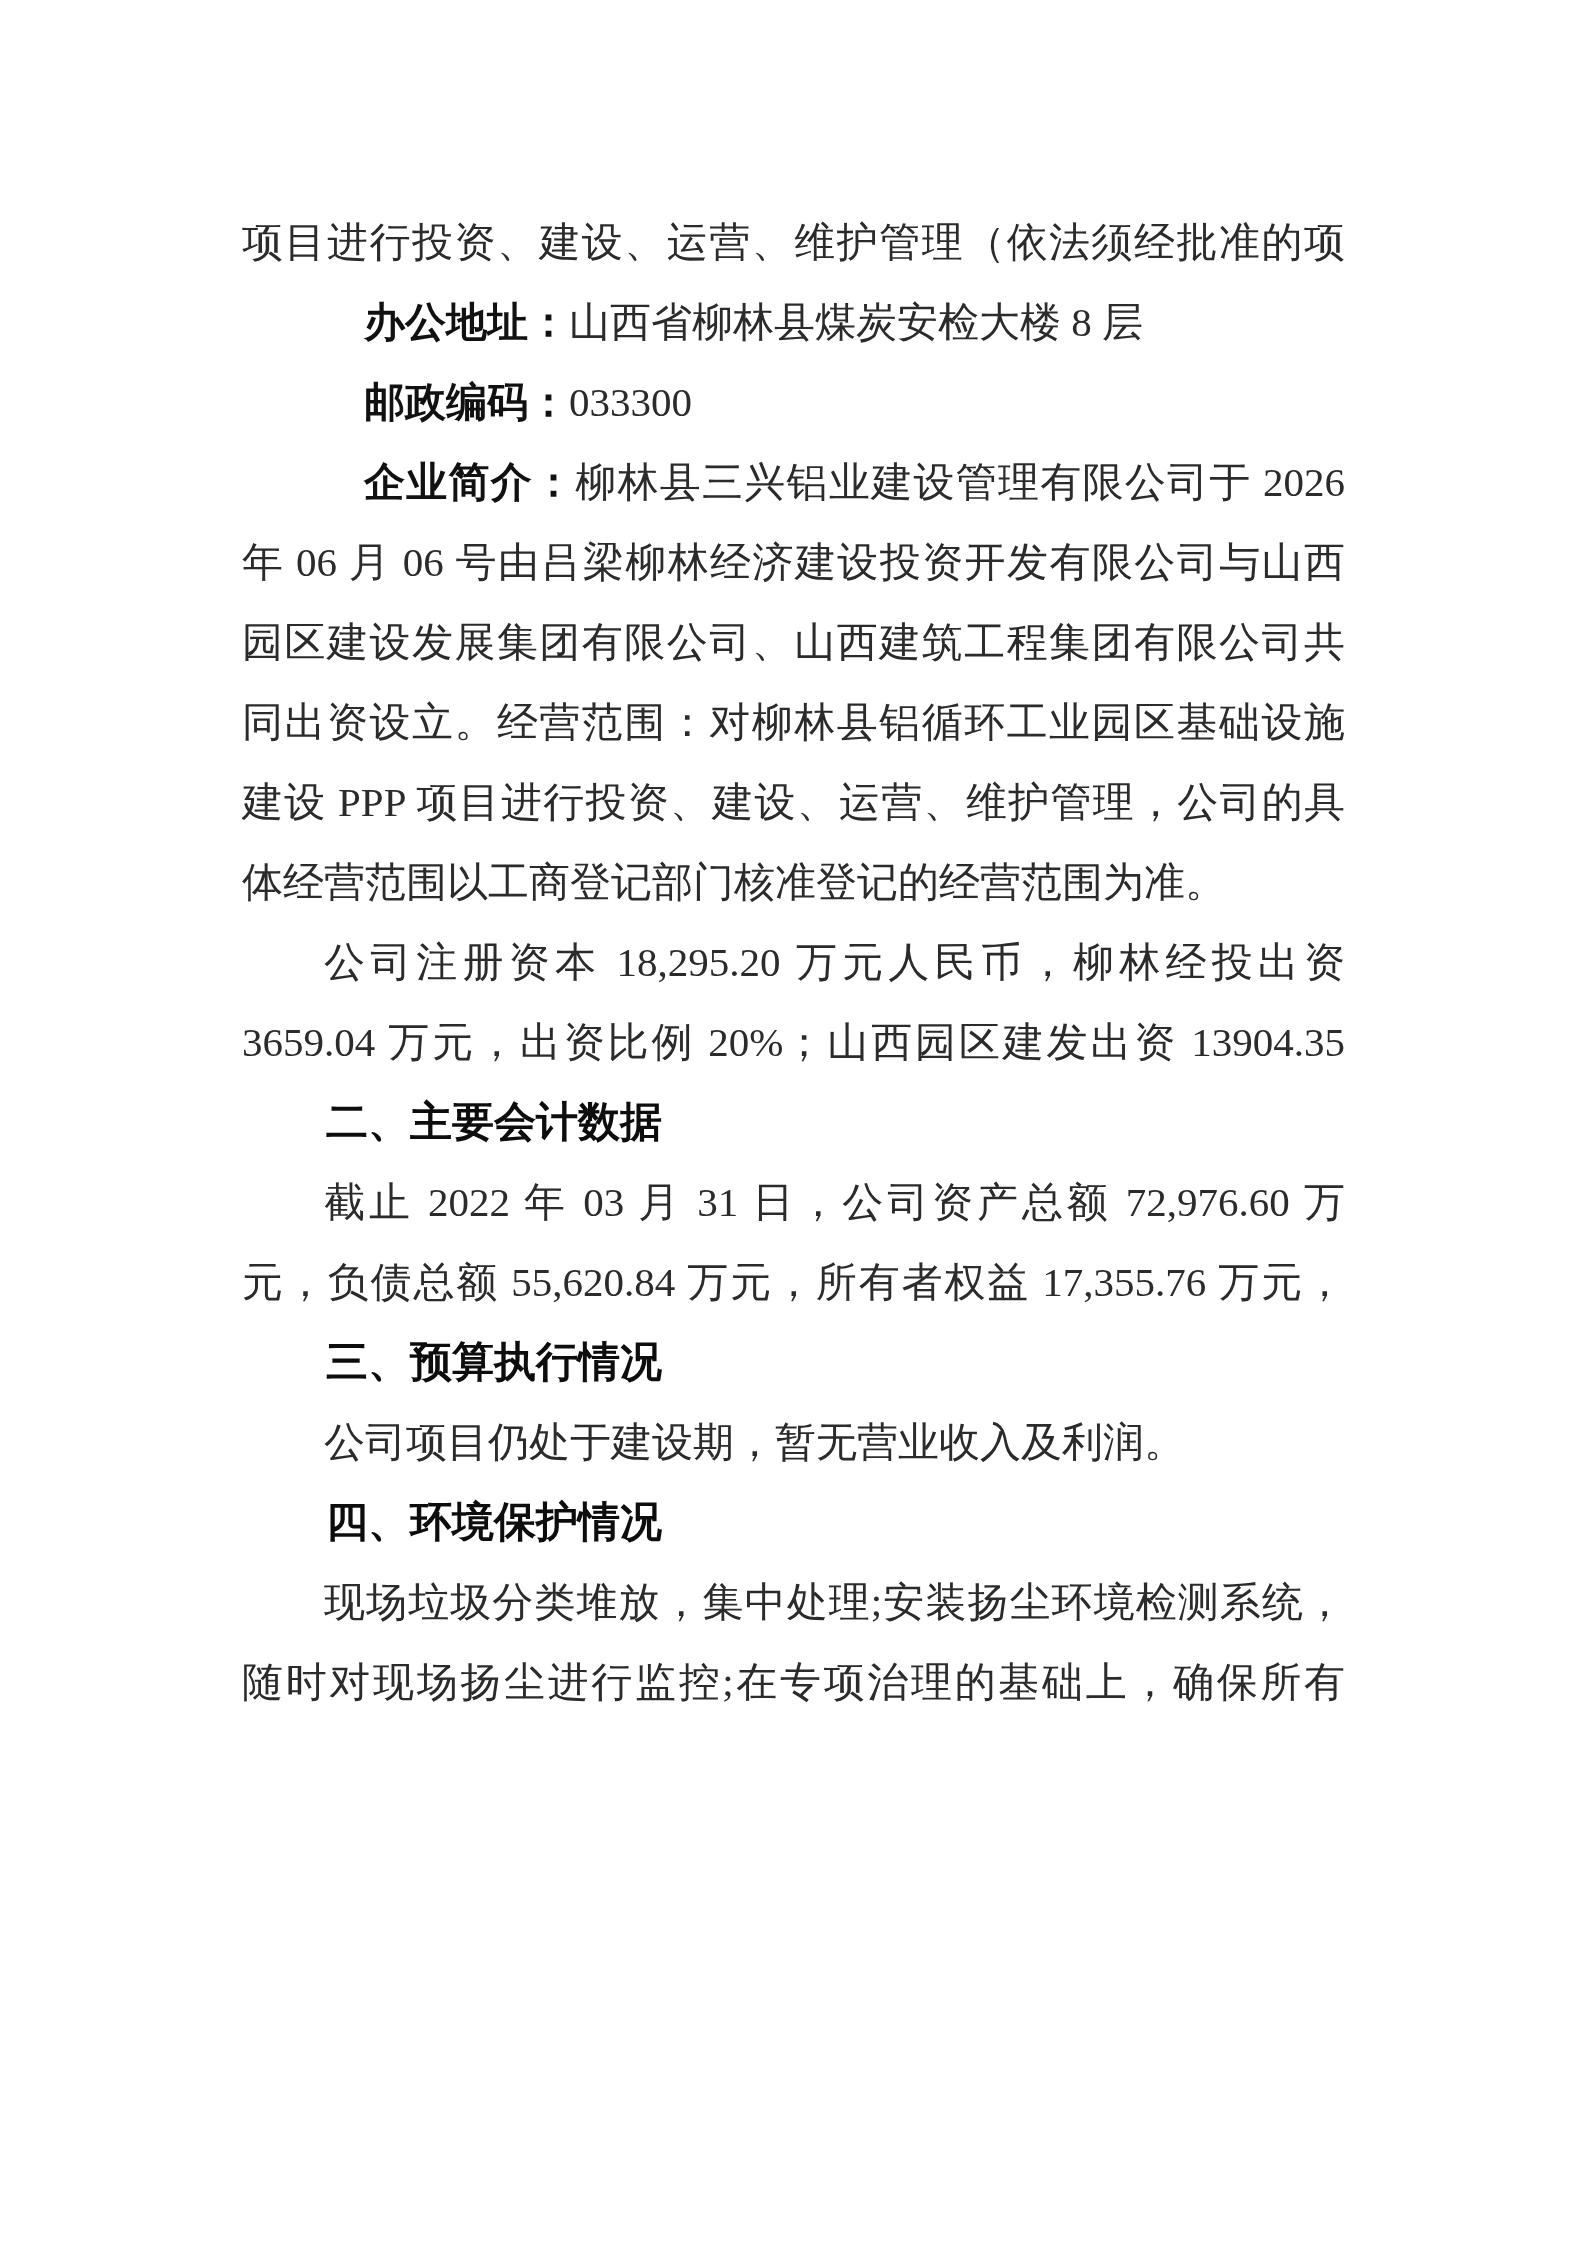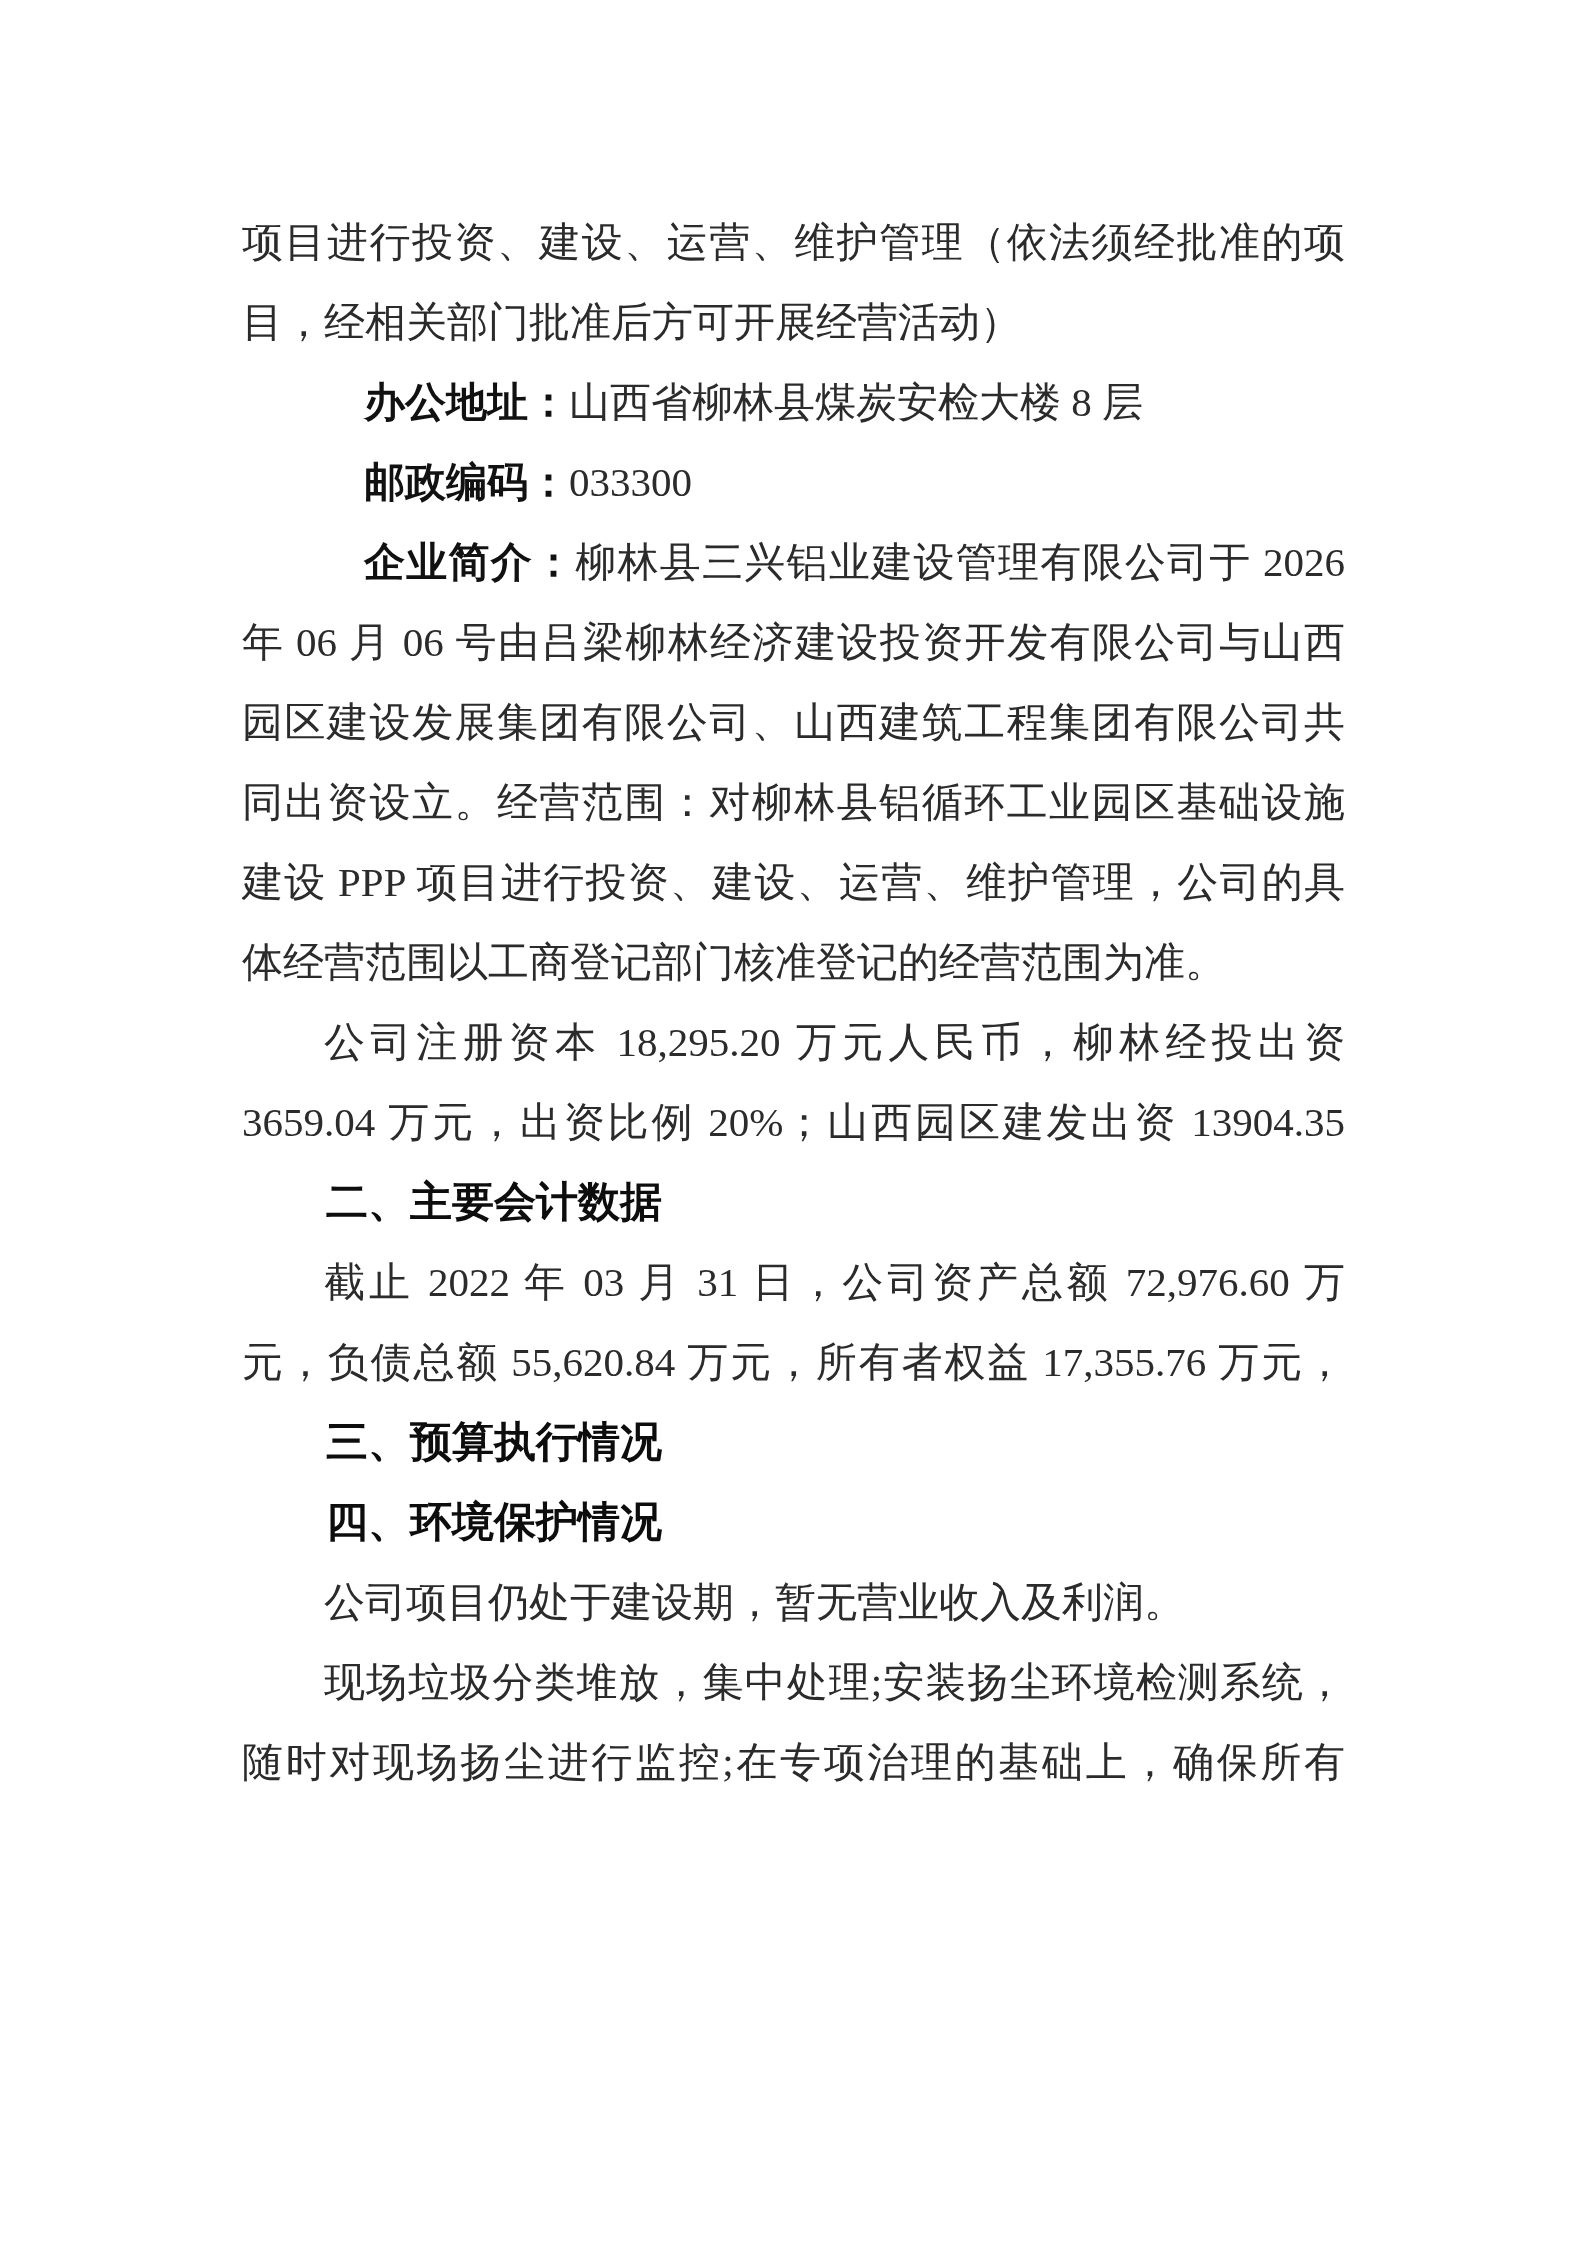--- a/index.html
+++ b/index.html
@@ -49,33 +49,32 @@
     color: #111111;
     margin-left: 40px;
   }
 </style>
 </head>
 <body>
 
 <div class="page">
   <div class="doc-body">
       <div class="line justify"><span>项目进行投资、建设、运营、维护管理（依法须经批准的项</span></div>
-      <div class="line"><span>目，经相关部门批准后方可开展经营活动）</span></div>
       <div class="line indent"><b>办公地址：</b><span>山西省柳林县煤炭安检大楼 8 层</span></div>
       <div class="line indent"><b>邮政编码：</b><span>033300</span></div>
       <div class="line indent justify"><b>企业简介：</b><span>柳林县三兴铝业建设管理有限公司于 2026</span></div>
       <div class="line justify"><span>年 06 月 06 号由吕梁柳林经济建设投资开发有限公司与山西</span></div>
       <div class="line justify"><span>园区建设发展集团有限公司、山西建筑工程集团有限公司共</span></div>
       <div class="line justify"><span>同出资设立。经营范围：对柳林县铝循环工业园区基础设施</span></div>
       <div class="line justify"><span>建设 PPP 项目进行投资、建设、运营、维护管理，公司的具</span></div>
       <div class="line"><span>体经营范围以工商登记部门核准登记的经营范围为准。</span></div>
       <div class="line indent justify"><span>公司注册资本 18,295.20 万元人民币，柳林经投出资</span></div>
       <div class="line justify"><span>3659.04 万元，出资比例 20%；山西园区建发出资 13904.35</span></div>
       <div class="line heading indent"><span>二、主要会计数据</span></div>
       <div class="line indent justify"><span>截止 2022 年 03 月 31 日，公司资产总额 72,976.60 万</span></div>
       <div class="line justify"><span>元，负债总额 55,620.84 万元，所有者权益 17,355.76 万元，</span></div>
       <div class="line heading indent"><span>三、预算执行情况</span></div>
+      <div class="line indent"><span>公司项目仍处于建设期，暂无营业收入及利润。</span></div>
       <div class="line heading indent"><span>四、环境保护情况</span></div>
-      <div class="line indent"><span>公司项目仍处于建设期，暂无营业收入及利润。</span></div>
       <div class="line indent justify"><span>现场垃圾分类堆放，集中处理;安装扬尘环境检测系统，</span></div>
       <div class="line justify"><span>随时对现场扬尘进行监控;在专项治理的基础上，确保所有</span></div>
     </div>
 </div>
 
 </body></html>

